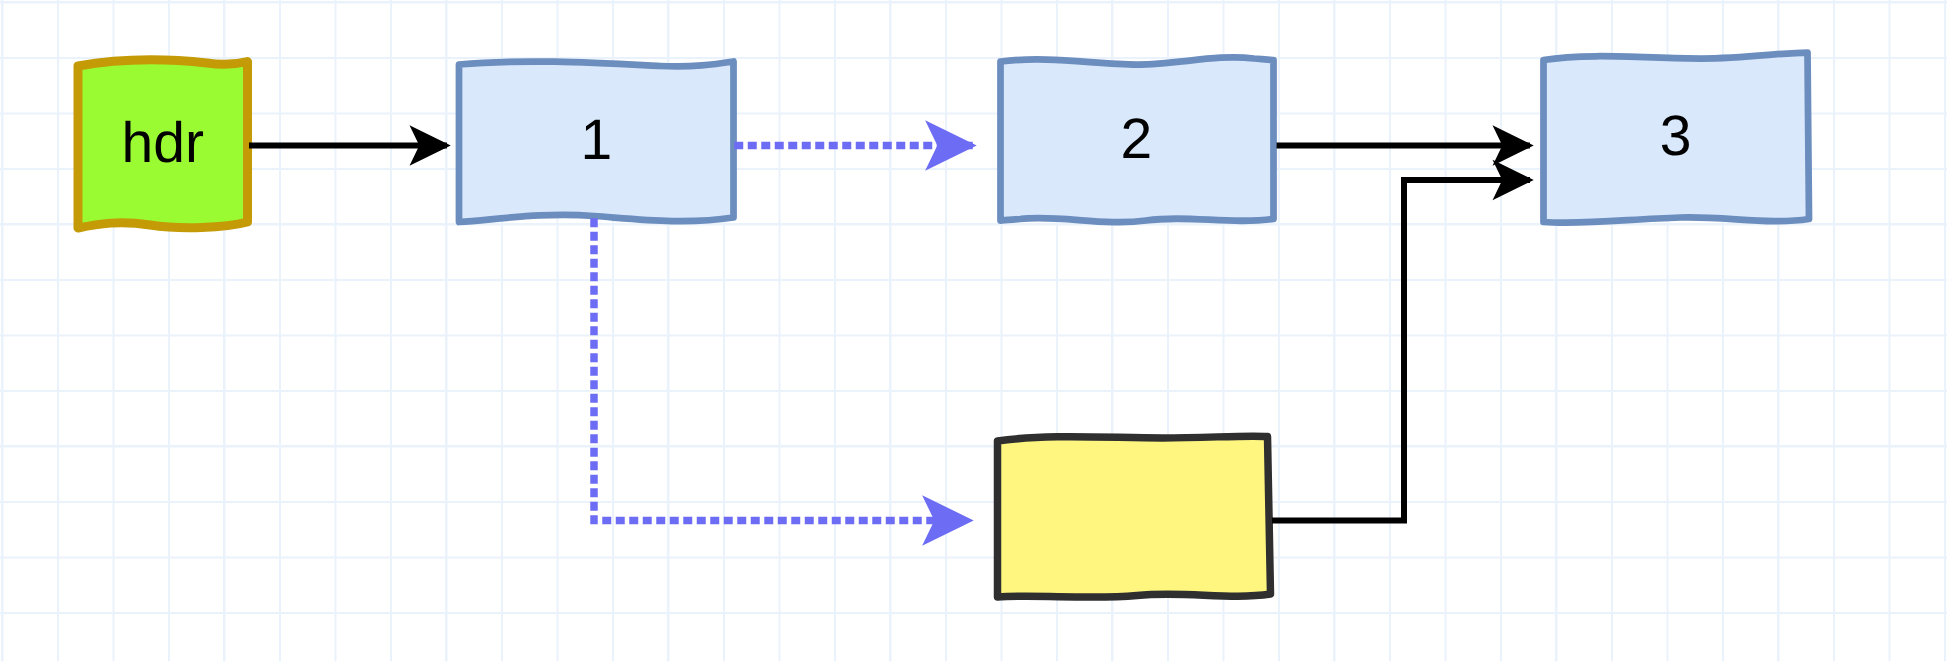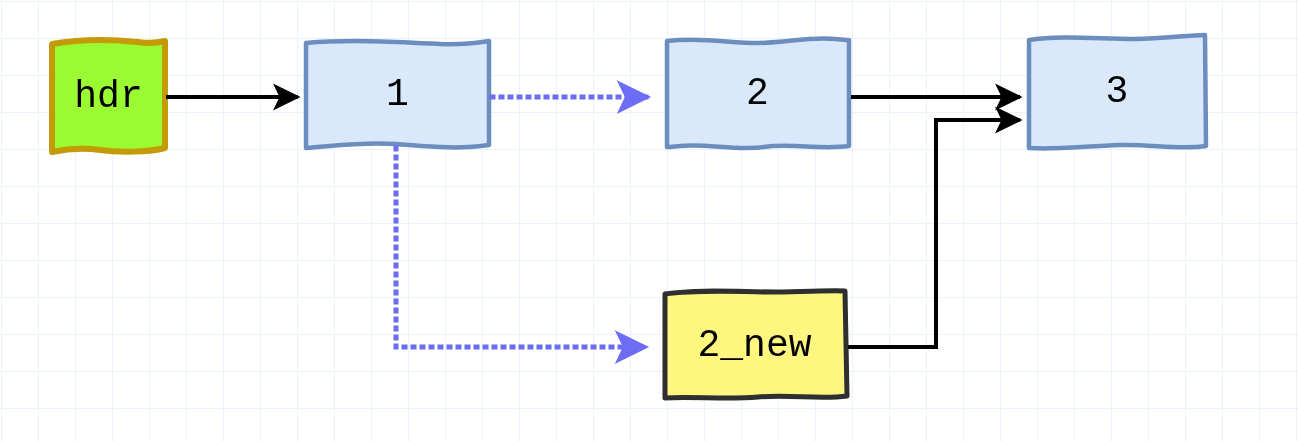--- a/index.html
+++ b/index.html
@@ -27,21 +27,21 @@
     left: 0;
     top: 0;
     width: 1298px;
     height: 441px;
   }
   .node-label {
     position: absolute;
     display: flex;
     align-items: center;
     justify-content: center;
-    font-family: Liberation Mono, monospace;
+    font-family: Liberation Sans, sans-serif;
     color: #000000;
     pointer-events: none;
     white-space: nowrap;
   }
 </style>
 </head>
 <body>
 
 <div id="canvas">
 
@@ -129,15 +129,14 @@
   </svg>
 
   <div class="node-label" style="left:52px; top:41px; width:113px; height:111px; font-size:38px;">hdr</div>
 
   <div class="node-label" style="left:305px; top:40px; width:185px; height:108px; font-size:38px;">1</div>
 
   <div class="node-label" style="left:665px; top:38px; width:185px; height:110px; font-size:38px;">2</div>
 
   <div class="node-label" style="left:1027px; top:34px; width:180px; height:114px; font-size:38px;">3</div>
 
-  <div class="node-label" style="left:662px; top:290px; width:185px; height:110px; font-size:38px;">2_new</div>
 
 </div>
 
 </body></html>

